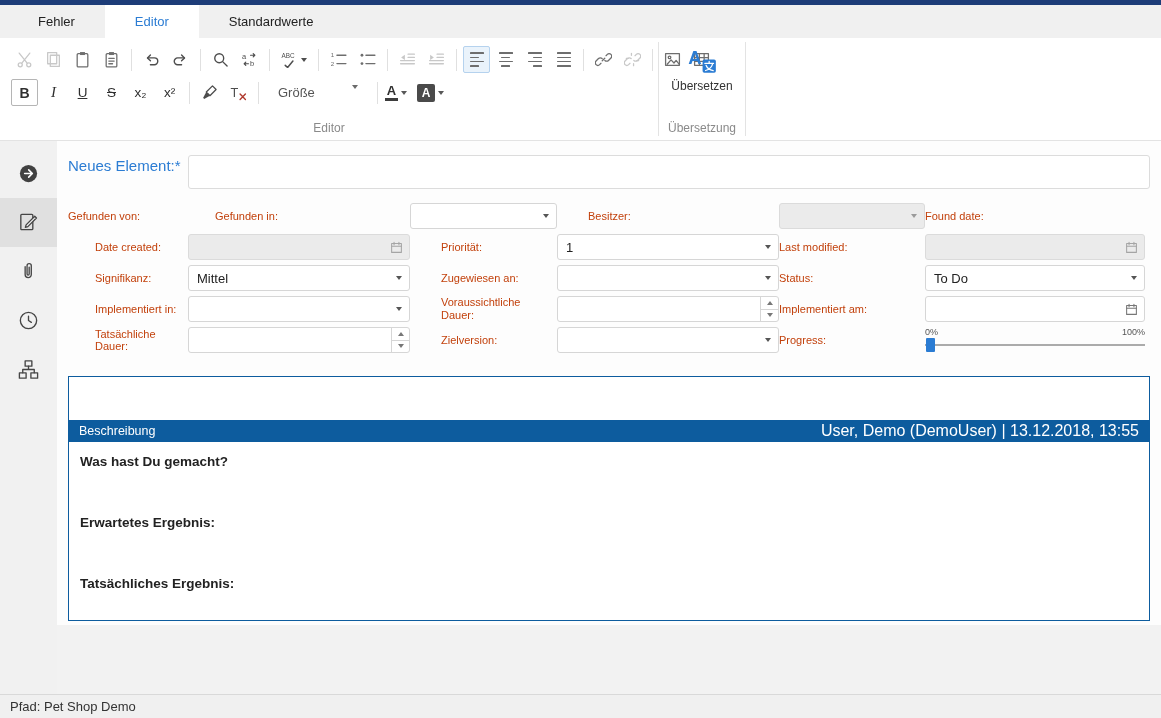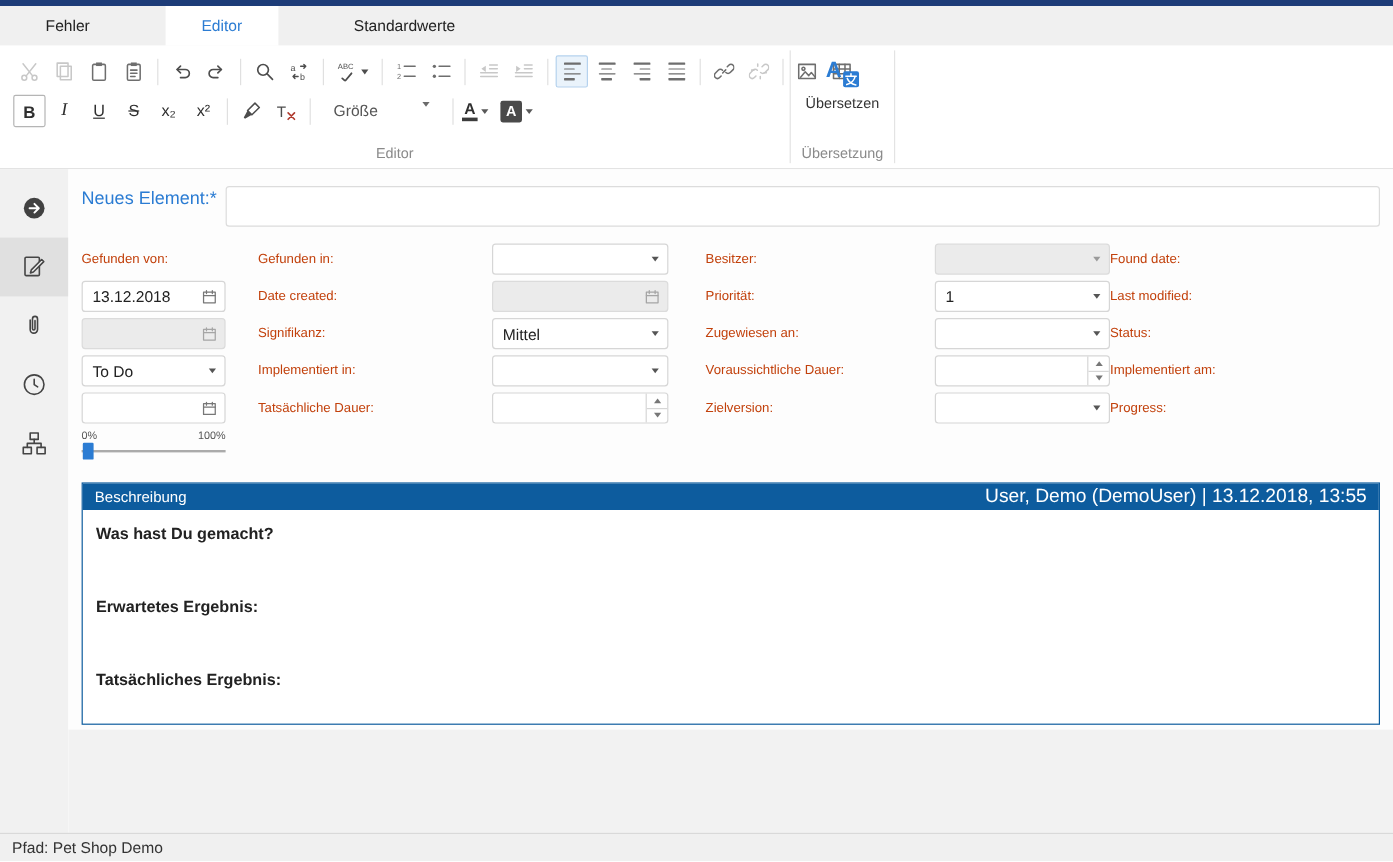--- a/index.html
+++ b/index.html
@@ -2,21 +2,21 @@
 <html><head>
 <meta charset="utf-8">
 <style>
   html,body{margin:0;padding:0;background:#fff;}
   .app{width:1161px;height:718px;display:flex;flex-direction:column;font-family:"Liberation Sans",sans-serif;overflow:hidden;background:#fff;}
 
   
   .top-strip{height:5px;background:#1d3c78;flex:0 0 auto;}
 
   
-  .tabbar{height:33px;background:#f0f0f0;display:flex;align-items:stretch;padding-left:8px;flex:0 0 auto;gap:33px;}
+  .tabbar{height:33px;background:#f0f0f0;display:flex;align-items:stretch;padding-left:8px;flex:0 0 auto;}
   .tab{padding:0 30px;line-height:33px;font-size:13px;color:#222;cursor:default;}
   .tab.active{background:#fff;color:#2b7cd3;}
 
   
   .ribbon{height:102px;background:#fff;border-bottom:1px solid #e3e3e3;display:flex;flex:0 0 auto;}
   .rgroup{display:flex;flex-direction:column;}
   .rgroup-main{flex:1;padding:5px 4px 0 10px;}
   .rgroup-label{height:20px;text-align:center;font-size:12px;color:#8a8a8a;line-height:16px;}
   .rsep{width:1px;background:#e3e3e3;margin:4px 0;}
   .trow{display:flex;align-items:center;height:33px;}
@@ -79,21 +79,21 @@
   .spin-btns{margin-left:auto;align-self:stretch;width:17px;border-left:1px solid #d6d6d6;display:flex;flex-direction:column;color:#777;}
   .sb{flex:1;display:flex;align-items:center;justify-content:center;}
   .sb + .sb{border-top:1px solid #d6d6d6;}
 
   .slider-cell{position:relative;height:26px;}
   .slider-labels{display:flex;justify-content:space-between;font-size:9px;color:#555;height:11px;line-height:11px;}
   .slider-track{position:absolute;left:0;right:0;top:17px;height:2px;background:#ababab;}
   .slider-handle{position:absolute;left:1px;top:11px;width:9px;height:14px;background:#2b7cd3;border-radius:1px;}
 
   .desc{margin-top:18px;border:1px solid #0d5c9e;background:#fff;}
-  .desc-header{background:#0d5c9e;color:#fff;height:22px;display:flex;align-items:center;padding:0 10px;font-size:12.5px;}
+  .desc-header{background:#0d5c9e;color:#fff;height:22px;display:flex;align-items:center;padding:0 10px;font-size:12.5px;margin-top:43px;}
   .desc-meta{margin-left:auto;font-size:16px;}
   .desc-body{height:178px;overflow:hidden;}
   .desc-body p{margin:0;padding-left:11px;font-weight:bold;font-size:13.5px;color:#222;}
   .desc-body p.q1{margin-top:12px;}
   .desc-body p.q2,.desc-body p.q3{margin-top:46px;}
 
   .filler{flex:1;background:#f2f2f2;}
 
   .statusbar{height:24px;background:#f0f0f0;border-top:1px solid #d9d9d9;font-size:13px;color:#333;line-height:23px;padding-left:10px;flex:0 0 auto;box-sizing:border-box;}
 
@@ -401,29 +401,20 @@
             </div>
           <div class="flabel c3">Besitzer:</div>
           <div class="ctrl disabled">
               <span class="val"></span>
               <span class="chevbox">
                 <i class="tri-dn"></i>
               </span>
             </div>
 
           <div class="flabel">Found date:</div>
-          <div class="ctrl">
-              <span class="val">13.12.2018</span>
-              <span class="cal">
-                <svg viewBox="0 0 16 16" fill="none" stroke="currentColor" stroke-width="1.3">
-                  <rect x="2" y="3" width="12" height="11"></rect>
-                  <path d="M2 6.5h12M5 1.5v3M11 1.5v3"></path>
-                </svg>
-              </span>
-            </div>
           <div class="flabel c2">Date created:</div>
           <div class="ctrl disabled">
               <span class="val"></span>
               <span class="cal">
                 <svg viewBox="0 0 16 16" fill="none" stroke="currentColor" stroke-width="1.3">
                   <rect x="2" y="3" width="12" height="11"></rect>
                   <path d="M2 6.5h12M5 1.5v3M11 1.5v3"></path>
                 </svg>
               </span>
             </div>

